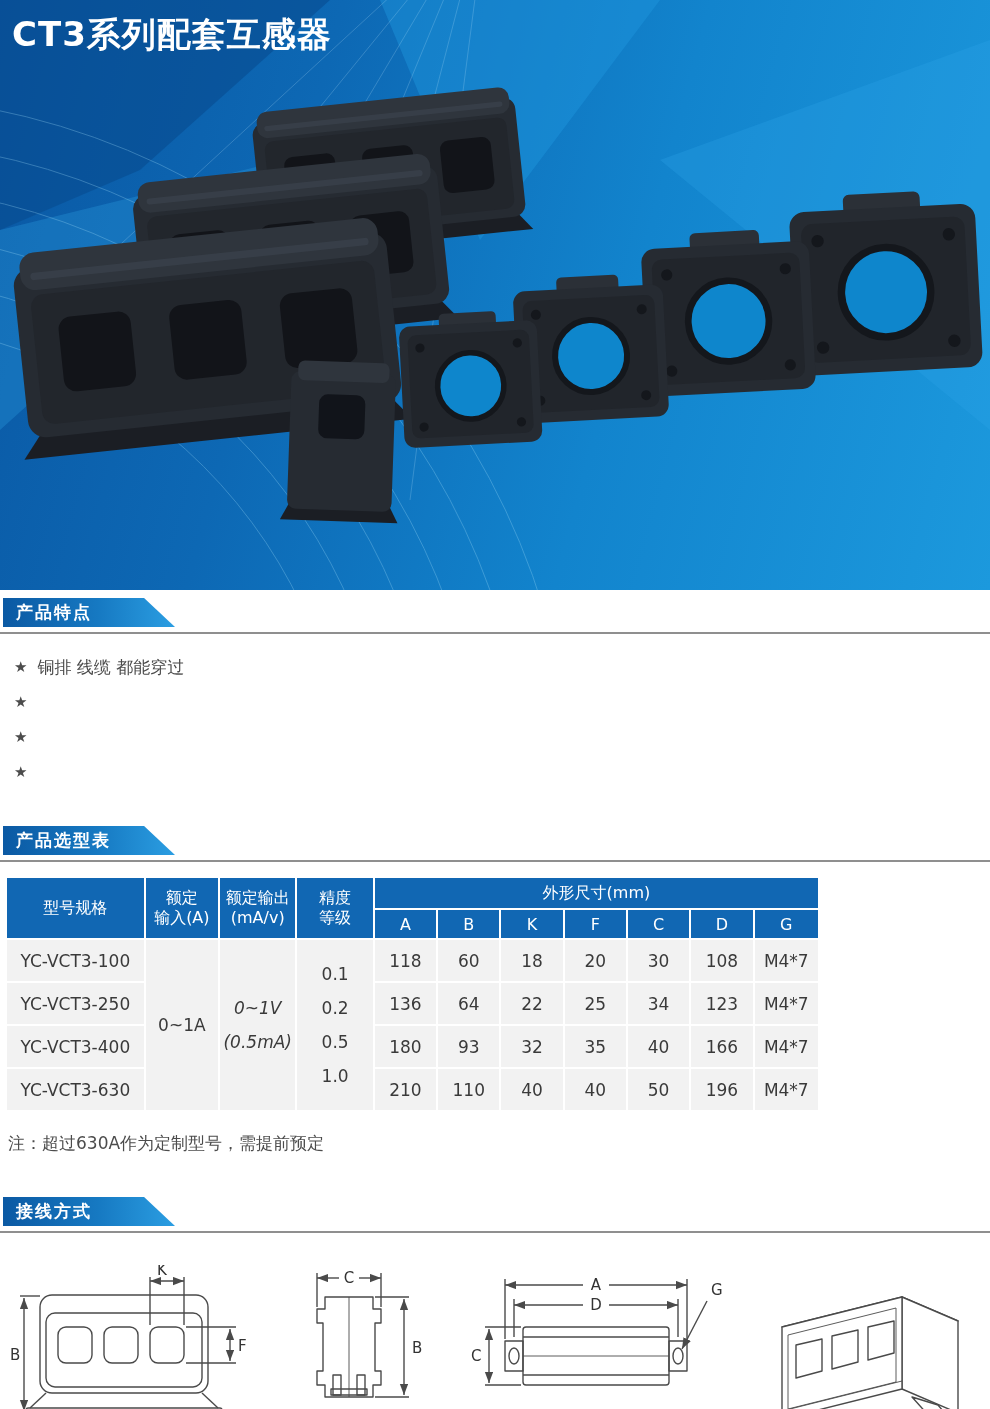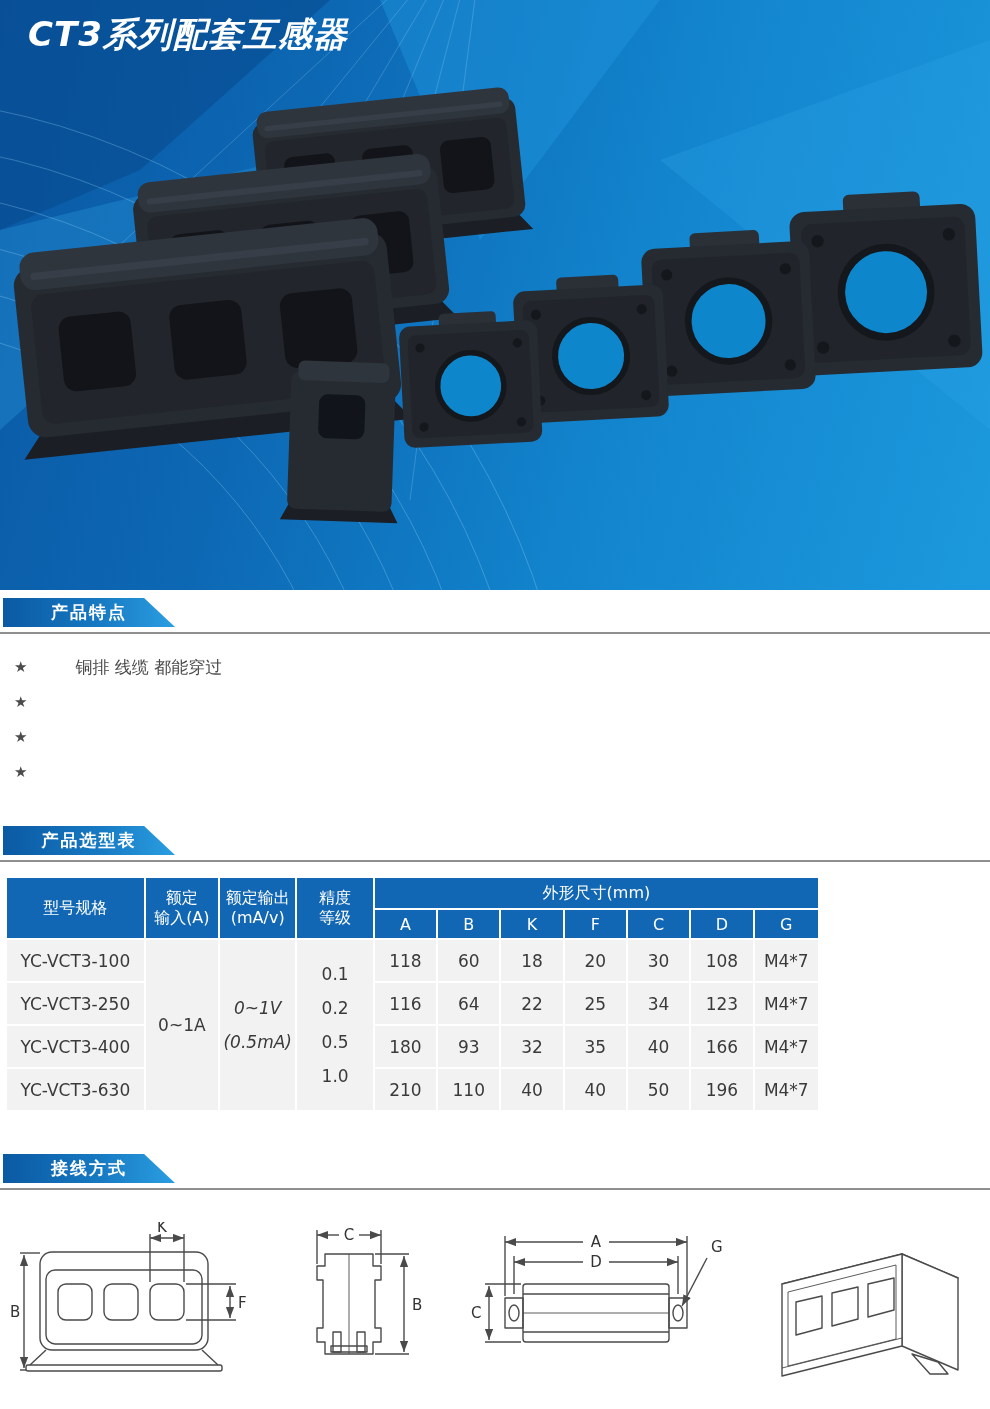--- a/index.html
+++ b/index.html
@@ -3,36 +3,36 @@
 <meta charset="utf-8">
 <style>
   * { margin:0; padding:0; box-sizing:border-box; }
   html,body { width:990px; background:#ffffff; font-family:"DejaVu Sans","Liberation Sans",sans-serif; }
   body { height:1409px; overflow:hidden; }
 
   
   .hero { position:relative; width:990px; height:590px; overflow:hidden;
           background:linear-gradient(105deg,#0a58a4 0%,#0d68b4 30%,#1284cd 62%,#1c99dd 100%); }
   .hero svg { position:absolute; inset:0; display:block; }
-  .page-title { position:absolute; top:12px; left:28px; z-index:3; color:#ffffff;
-                font-size:34px; font-weight:bold; letter-spacing:1px;font-style:italic; }
+  .page-title { position:absolute; top:12px; left:12px; z-index:3; color:#ffffff;
+                font-size:34px; font-weight:bold; letter-spacing:1px; }
 
   
   .sec { margin-top:8px; }
   .sec-banner { margin-left:3px; width:172px; height:29px; line-height:29px;
-                color:#fff; font-size:17px; font-weight:bold; letter-spacing:2px;
+                padding-left:13px; color:#fff; font-size:17px; font-weight:bold; letter-spacing:2px;
                 background:linear-gradient(90deg,#0b59a3 0%,#1679c2 55%,#2b9ee2 100%);
-                clip-path:polygon(0 0,82% 0,100% 100%,0 100%);text-align:center; }
+                clip-path:polygon(0 0,82% 0,100% 100%,0 100%); }
   .sec-rule { height:2px; background:#8f8f8f; margin-top:5px; width:990px; }
 
   
   .features { padding:20px 0 0 14px; }
   .feature-item { display:flex; align-items:flex-start; margin-bottom:9px; }
   .star { color:#4c4c4c; font-size:15px; margin-right:10px; line-height:26px; }
-  .f-text { color:#4a4a4a; font-size:17px; line-height:26px; white-space:pre-wrap;margin-left:38px; }
+  .f-text { color:#4a4a4a; font-size:17px; line-height:26px; white-space:pre-wrap; }
 
   
   .table-wrap { margin:14px 0 0 5px; }
   table.sel { border-collapse:separate; border-spacing:2px; table-layout:fixed; width:815px; }
   table.sel th { background:#1167b3; color:#ffffff; font-weight:normal; font-size:16px; text-align:center; }
   table.sel thead tr:first-child th { height:30px; }
   table.sel thead tr:last-child th { height:28px; }
   table.sel th.pre { white-space:pre-line; line-height:20px; }
   table.sel td { background:#f2f2f2; color:#3a3a3a; font-size:17px; text-align:center; height:41px; }
   td.pre { white-space:pre-line; }
@@ -197,21 +197,21 @@
           <td>118</td>
           <td>60</td>
           <td>18</td>
           <td>20</td>
           <td>30</td>
           <td>108</td>
           <td>M4*7</td>
         </tr>
         <tr>
           <td>YC-VCT3-250</td>
-          <td>116</td>
+          <td>136</td>
           <td>64</td>
           <td>22</td>
           <td>25</td>
           <td>34</td>
           <td>123</td>
           <td>M4*7</td>
         </tr>
         <tr>
           <td>YC-VCT3-400</td>
           <td>180</td>
@@ -228,20 +228,21 @@
           <td>110</td>
           <td>40</td>
           <td>40</td>
           <td>50</td>
           <td>196</td>
           <td>M4*7</td>
         </tr>
       </tbody>
     </table>
   </div>
+  <div class="note">注：超过630A作为定制型号，需提前预定</div>
 </div>
 
 <div class="spacer-table"></div>
 
 <div class="sec">
   <div class="sec-banner">接线方式</div>
   <div class="sec-rule"></div>
 
   <div class="drawings">
 

